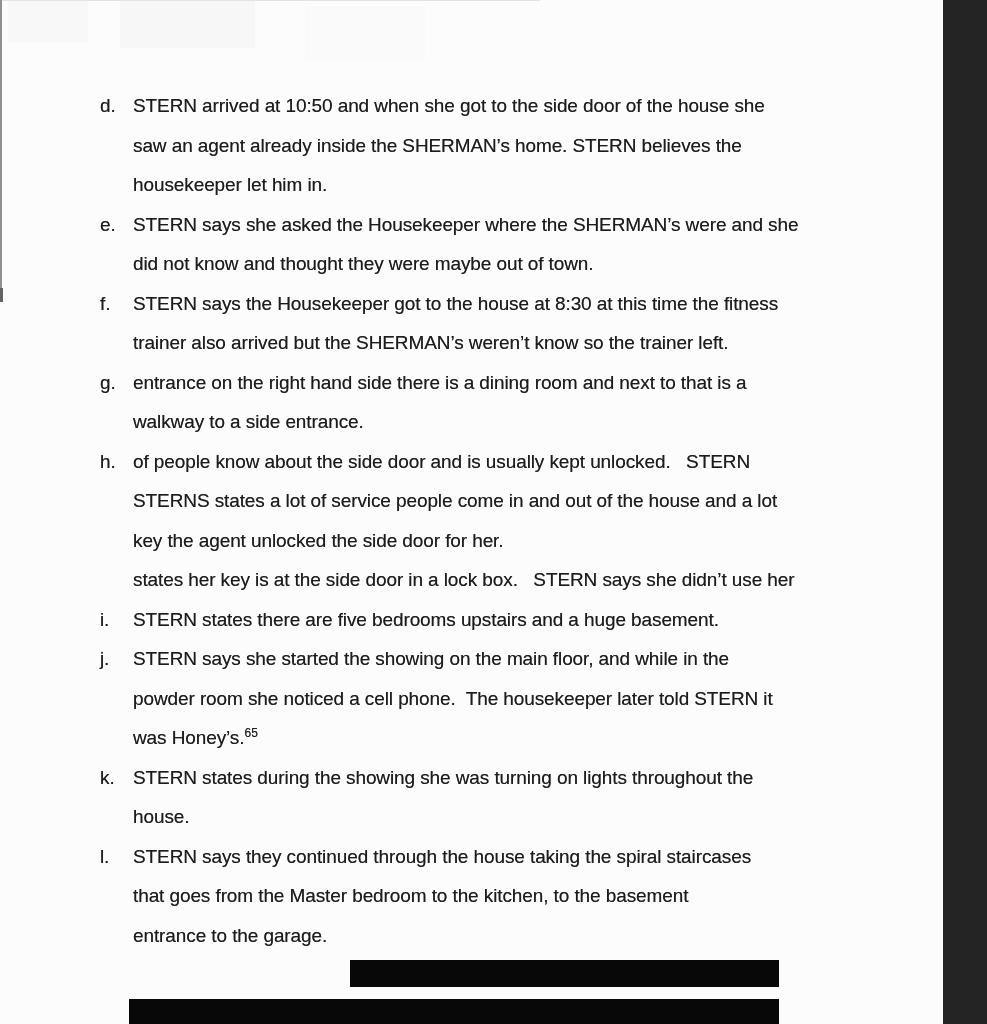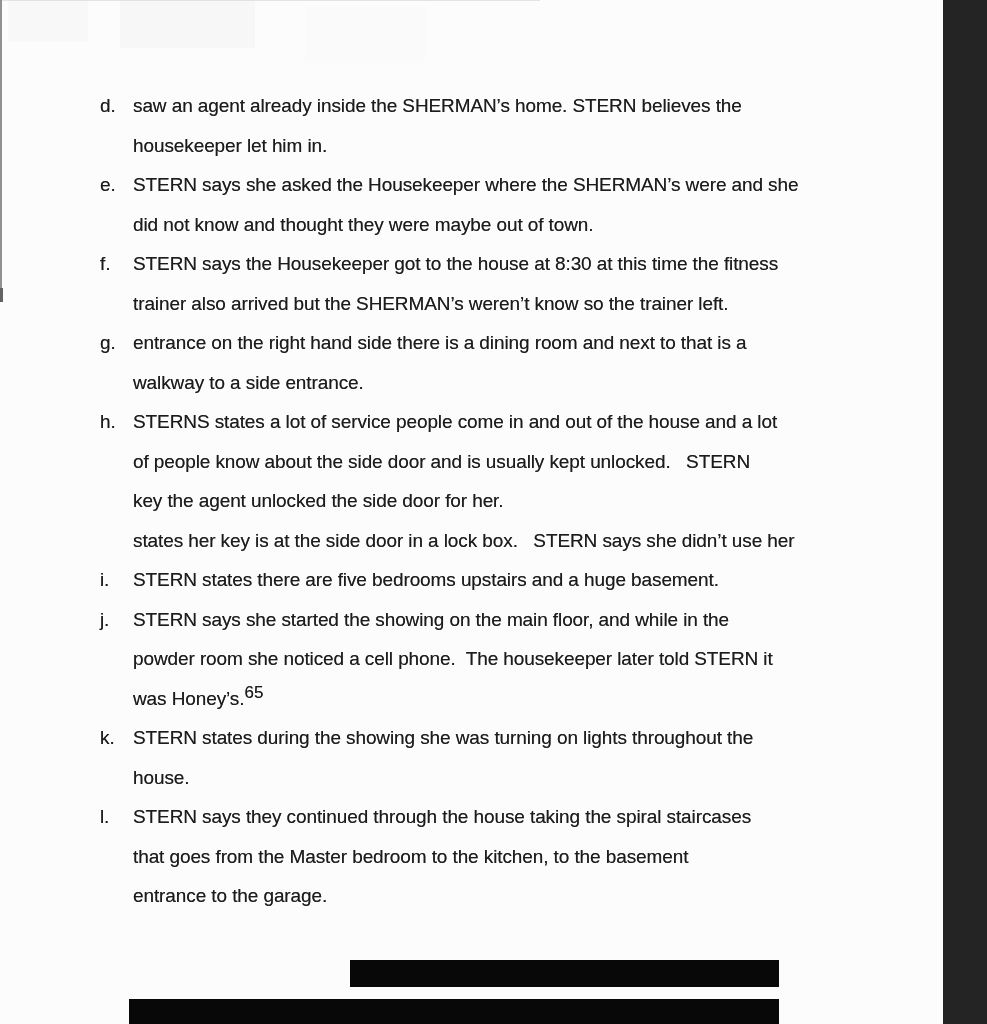--- a/index.html
+++ b/index.html
@@ -59,21 +59,21 @@
     line-height: 39.5px;
     white-space: pre;
   }
   .lines { flex: 1 1 auto; min-width: 0; }
   .line {
     height: 39.5px;
     line-height: 39.5px;
     white-space: pre;
   }
   .fn {
-    font-size: 17px;
+    font-size: 12px;
     line-height: 0;
     vertical-align: 7px;
     letter-spacing: 0;
   }
   
   .redaction-inline {
     position: absolute; left: 350px; top: 960px; width: 429px; height: 27px;
     background: var(--redaction, #080808);
   }
   .redaction-bottom {
@@ -89,20 +89,21 @@
   <div class="noise n2"></div>
   <div class="noise n3"></div>
   <div class="scan-top-edge"></div>
   <div class="scan-left-line"></div>
   <div class="scan-left-tip"></div>
 
   <div class="doc-body" id="doc-body">
       <div class="item">
         <div class="letter">d.</div>
         <div class="lines">
+          <div class="line">STERN arrived at 10:50 and when she got to the side door of the house she</div>
           <div class="line">saw an agent already inside the SHERMAN’s home. STERN believes the</div>
           <div class="line">housekeeper let him in.</div>
         </div>
       </div>
       <div class="item">
         <div class="letter">e.</div>
         <div class="lines">
           <div class="line">STERN says she asked the Housekeeper where the SHERMAN’s were and she</div>
           <div class="line">did not know and thought they were maybe out of town.</div>
         </div>
@@ -117,22 +118,22 @@
       <div class="item">
         <div class="letter">g.</div>
         <div class="lines">
           <div class="line">entrance on the right hand side there is a dining room and next to that is a</div>
           <div class="line">walkway to a side entrance.</div>
         </div>
       </div>
       <div class="item">
         <div class="letter">h.</div>
         <div class="lines">
+          <div class="line">of people know about the side door and is usually kept unlocked.   STERN</div>
           <div class="line">STERNS states a lot of service people come in and out of the house and a lot</div>
-          <div class="line">of people know about the side door and is usually kept unlocked.   STERN</div>
           <div class="line">key the agent unlocked the side door for her.</div>
           <div class="line">states her key is at the side door in a lock box.   STERN says she didn’t use her</div>
         </div>
       </div>
       <div class="item">
         <div class="letter">i.</div>
         <div class="lines">
           <div class="line">STERN states there are five bedrooms upstairs and a huge basement.</div>
         </div>
       </div>

